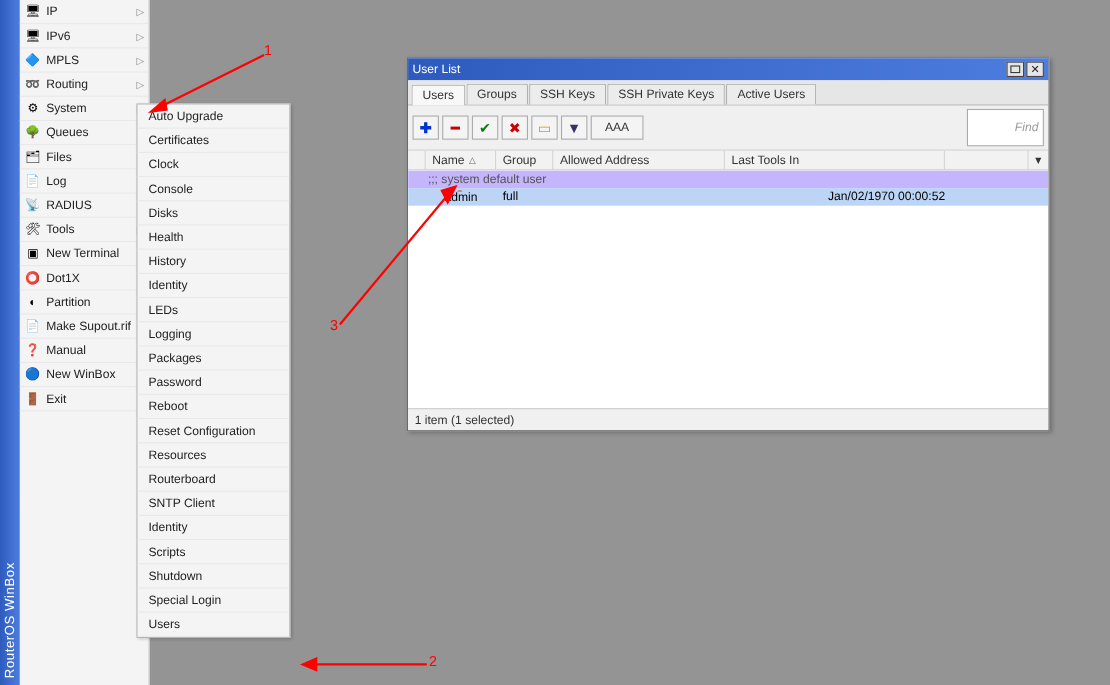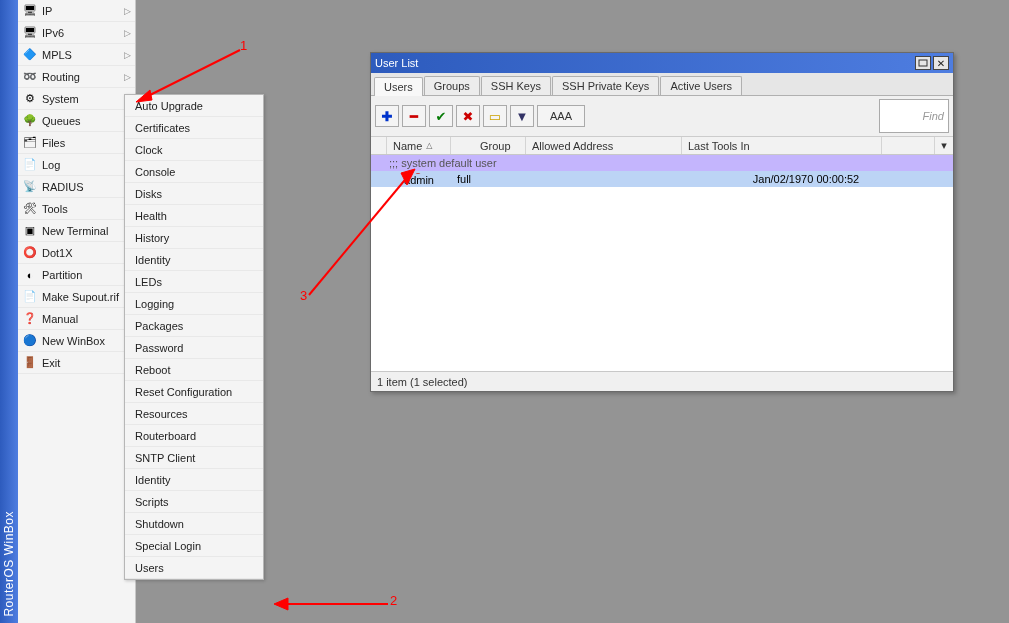--- a/index.html
+++ b/index.html
@@ -366,21 +366,21 @@
         <span style="color:#336">▼</span>
       </div>
     <div class="tbtn wide">AAA</div>
     <div class="toolbar-spacer"></div>
     <div class="find-box">Find</div>
   </div>
 
   <div class="columns" id="cols">
       <div class="col" style="width: 16px;"></div>
       <div class="col" style="width: 64px;">Name<span class="up">△</span></div>
-      <div class="col" style="width: 52px; margin-left: 23px;">Group</div>
+      <div class="col" style="width: 52px;">Group</div>
       <div class="col" style="width: 156px;">Allowed Address</div>
       <div class="col" style="width: 200px;">Last Tools In</div>
       <div class="col" style="flex: 1 1 0%;"></div>
       <div class="col drop">▾</div>
     </div>
 
   <div class="rows" id="rows">
       <div class="row-comment">;;; system default user</div>
       <div class="row selected">
         <div class="cell" style="width: 16px;"></div>

